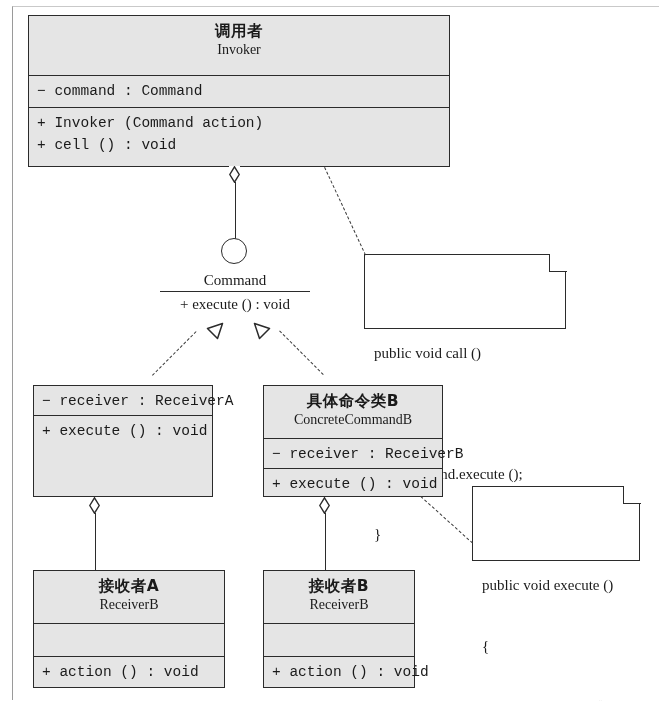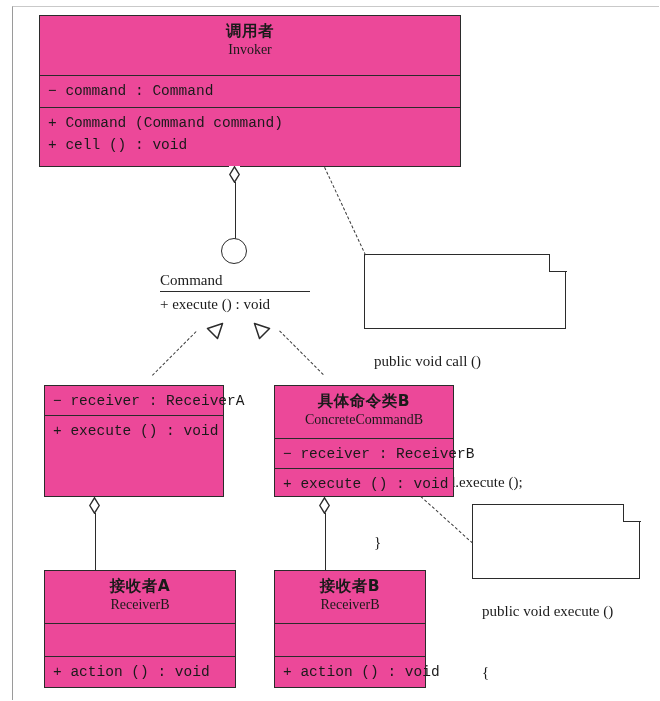--- a/index.html
+++ b/index.html
@@ -26,22 +26,21 @@
     border-top: 1px solid #c9c9c9;
     box-sizing: border-box;
     pointer-events: none;
   }
 
   
   .cls {
     position: absolute;
     box-sizing: border-box;
     border: 1.5px solid #2b2b2b;
-    background: #ec4899;
-    margin-left: 11px;
+    background: #e5e5e5;
   }
   .cls .sec {
     box-sizing: border-box;
     border-bottom: 1.5px solid #2b2b2b;
     padding: 4px 8px;
   }
   .cls .sec:last-child { border-bottom: none; }
   .sec.head {
     text-align: center;
     padding-top: 6px;
@@ -70,35 +69,36 @@
     position: absolute;
     width: 26px;
     height: 26px;
     border: 1.6px solid #2b2b2b;
     border-radius: 50%;
     background: #ffffff;
     box-sizing: border-box;
   }
   .iface-label {
     position: absolute;
+    text-align: center;
     font-size: 15px;
     line-height: 1.35;
   }
   .iface-label .rule {
     border-bottom: 1.4px solid #2b2b2b;
     margin: 1px 0 2px 0;
   }
 
   
   .note {
     position: absolute;
     box-sizing: border-box;
     border: 1.5px solid #2b2b2b;
     background: #ffffff;
-    padding: 16px 9px 4px 9px;
+    padding: 8px 9px 4px 9px;
     font-size: 15px;
     line-height: 1.34;
     white-space: pre;
   }
   .note .fold {
     position: absolute;
     right: -1.5px;
     top: -1.5px;
     width: 17px;
     height: 17px;
@@ -149,21 +149,21 @@
 
   <div class="cls" style="left:28px; top:15px; width:422px; height:152px;">
     <div class="sec head" style="height:60px;">
       <div class="cn">调用者</div>
       <div class="en">Invoker</div>
     </div>
     <div class="sec" style="height:32px;">
       <div class="mem">− command : Command</div>
     </div>
     <div class="sec" style="height:60px;">
-      <div class="mem">+ Command (Command command)</div>
+      <div class="mem">+ Invoker (Command action)</div>
       <div class="mem">+ cell () : void</div>
     </div>
   </div>
 
   <div class="diamond" style="left:229px; top:166px;">
     <svg width="11" height="17" viewBox="0 0 11 17">
       <polygon points="5.5,0.8 10.2,8.5 5.5,16.2 0.8,8.5" fill="#ffffff" stroke="#2b2b2b" stroke-width="1.4"></polygon>
     </svg>
   </div>
   <div class="vline" style="left:234.5px; top:182px; height:57px;"></div>
@@ -216,21 +216,21 @@
       <div class="en">ConcreteCommandB</div>
     </div>
     <div class="sec" style="height:30px;">
       <div class="mem">− receiver : ReceiverB</div>
     </div>
     <div class="sec" style="height:29px;">
       <div class="mem">+ execute () : void</div>
     </div>
   </div>
 
-  <div class="note" style="left:472px; top:504px; width:168px; height:75px;">
+  <div class="note" style="left:472px; top:486px; width:168px; height:75px;">
     <div class="foldcut"></div>
     <div class="fold"></div>
     <div>public void execute ()</div>
     <div>{</div>
     <div class="indent">receiver.action ();</div>
     
   </div>
 
   <div class="dash" style="left:421px; top:496px; width:70px; transform:rotate(42deg);"></div>
 

